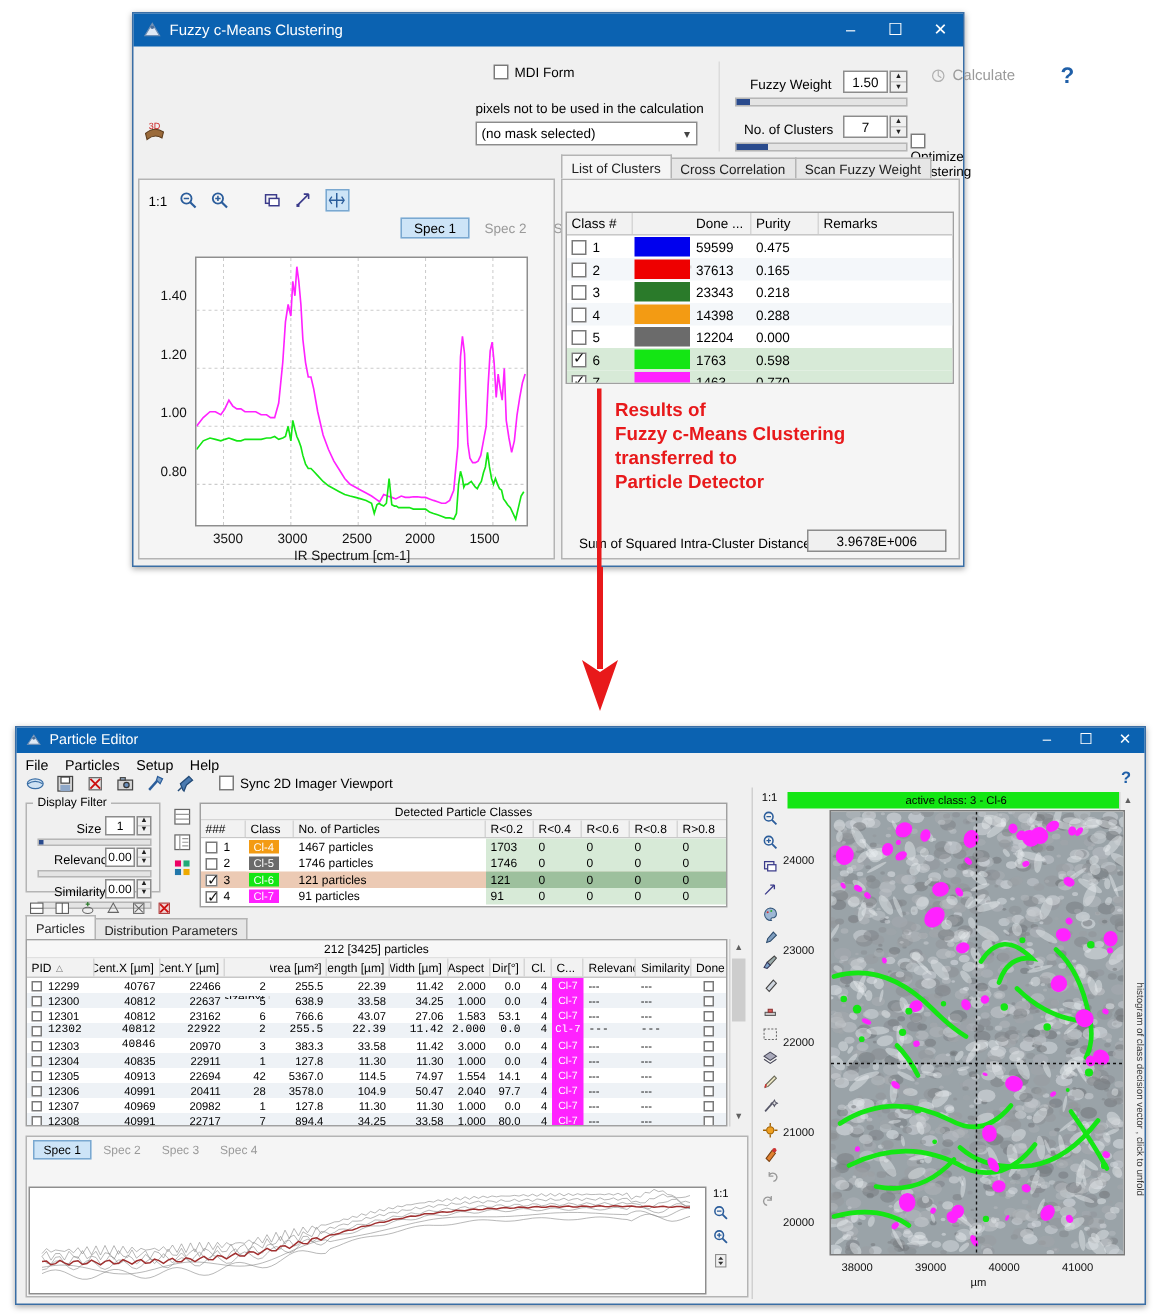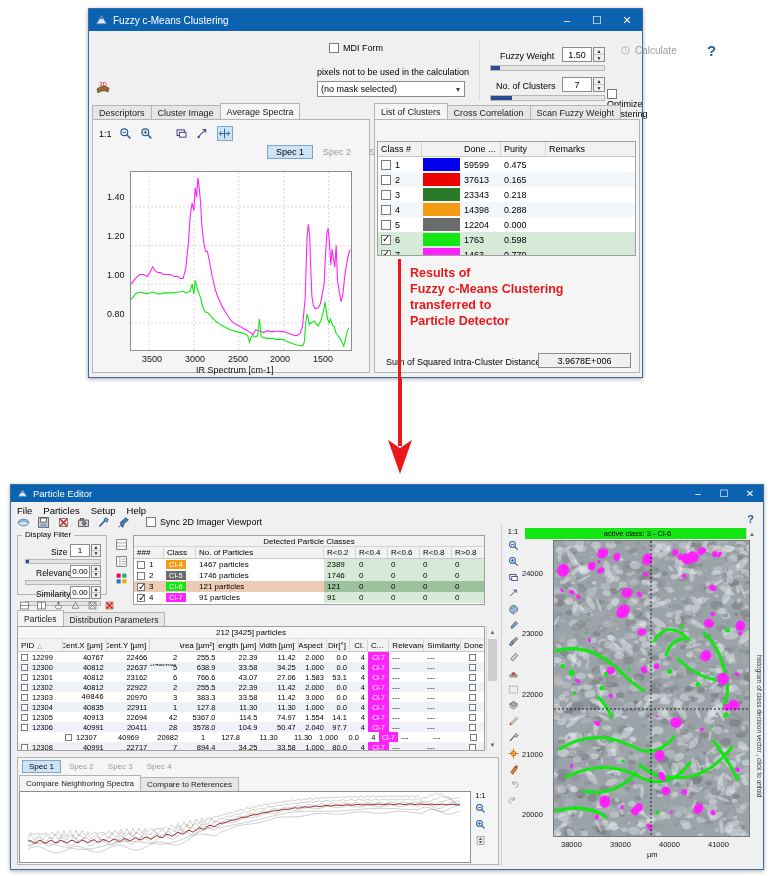--- a/index.html
+++ b/index.html
@@ -171,31 +171,20 @@
     </svg>
     <span style="font-size:10px;">Calculate</span>
   </div>
 
   <div style="position:absolute;left:618px;top:33px;color:#1f5fa8;font-size:15px;font-weight:bold;">?</div>
 
   <div style="position:absolute;left:518px;top:80px;">
     <span class="cbx"></span><span>Optimize Clustering</span>
   </div>
 
-  <div class="tabstrip" style="left:3px; top:94px;">
-    <div class="tab">
-          <span>Descriptors</span>
-        </div>
-    <div class="tab">
-          <span>Cluster Image</span>
-        </div>
-    <div class="tab active">
-          <span>Average Spectra</span>
-        </div>
-  </div>
 
   <div style="position:absolute;left:3px;top:110px;width:278px;height:254px;background:#f5f5f5;border:1px solid #b4b4b4;"></div>
 
   <div style="position:absolute;left:10px;top:117px;display:flex;align-items:center;gap:7px;">
     <span style="font-size:9px;">1:1</span>
     <span class="iconbtn" style="width:14px;height:14px;">
       <svg viewBox="0 0 16 16" width="13" height="13">
             <circle cx="6.5" cy="6.5" r="4.2" fill="none" stroke="#2b5d9b" stroke-width="1.5"></circle>
             <path d="M9.6 9.6 L14 14" stroke="#2b5d9b" stroke-width="1.8"></path>
             <path d="M4.3 6.5h4.4" stroke="#2b5d9b" stroke-width="1.3"></path>
@@ -558,21 +547,21 @@
     <div id="classes-rows">
           <div class="grid-row" style="height: 11px; background: rgb(255, 255, 255);">
             <div class="gc" style="width:30px;font-size:8px;background:#ffffff;">
               <span class="cbx" style="width:8px;height:8px;"></span>
               <span>1</span>
             </div>
             <div class="gc" style="width:32px;font-size:8px;padding:0 2px;">
               <span style="background:#f39b13;color:#fff;padding:0 3px;font-size:7.5px;">Cl-4</span>
             </div>
             <div class="gc" style="width:128px;font-size:8px;">1467 particles</div>
-            <div class="gc" style="width:32px;font-size:8px;background:#d7ead7;">2389</div>
+            <div class="gc" style="width:32px;font-size:8px;background:#d7ead7;">1703</div>
             <div class="gc" style="width:32px;font-size:8px;background:#d7ead7;">0</div>
             <div class="gc" style="width:32px;font-size:8px;background:#d7ead7;">0</div>
             <div class="gc" style="width:32px;font-size:8px;background:#d7ead7;">0</div>
             <div class="gc" style="width:32px;font-size:8px;background:#d7ead7;">0</div>
           </div>
           <div class="grid-row" style="height: 11px; background: rgb(255, 255, 255);">
             <div class="gc" style="width:30px;font-size:8px;background:#ffffff;">
               <span class="cbx" style="width:8px;height:8px;"></span>
               <span>2</span>
             </div>
@@ -697,21 +686,21 @@
             <div class="gc" style="width:32px;font-size:7.5px;justify-content:flex-end;">1.583</div>
             <div class="gc" style="width:26px;font-size:7.5px;justify-content:flex-end;">53.1</div>
             <div class="gc" style="width:20px;font-size:7.5px;justify-content:flex-end;">4</div>
             <div class="gc" style="width:24px;font-size:7px;background:#ff22ff;color:#fff;justify-content:center;">Cl-7</div>
             <div class="gc" style="width:40px;font-size:7.5px;">---</div>
             <div class="gc" style="width:42px;font-size:7.5px;">---</div>
             <div class="gc" style="width:26px;font-size:7.5px;justify-content:center;">
               <span class="cbx" style="width:7px;height:7px;margin:0;"></span>
             </div>
           </div>
-          <div class="grid-row" style="height: 10px; background: rgb(238, 242, 246);">
+          <div class="grid-row" style="height: 10px; background: rgb(238, 242, 246); font-family: Liberation Mono, monospace;">
             <div class="gc" style="width:52px;font-size:7.5px;"><span class="cbx" style="width:7px;height:7px;"></span>12302</div>
             <div class="gc" style="width:50px;font-size:7.5px;justify-content:flex-end;">40812</div>
             <div class="gc" style="width:50px;font-size:7.5px;justify-content:flex-end;">22922</div>
             <div class="gc" style="width:34px;font-size:7.5px;justify-content:flex-end;">2</div>
             <div class="gc" style="width:44px;font-size:7.5px;justify-content:flex-end;">255.5</div>
             <div class="gc" style="width:48px;font-size:7.5px;justify-content:flex-end;">22.39</div>
             <div class="gc" style="width:44px;font-size:7.5px;justify-content:flex-end;">11.42</div>
             <div class="gc" style="width:32px;font-size:7.5px;justify-content:flex-end;">2.000</div>
             <div class="gc" style="width:26px;font-size:7.5px;justify-content:flex-end;">0.0</div>
             <div class="gc" style="width:20px;font-size:7.5px;justify-content:flex-end;">4</div>
@@ -787,21 +776,21 @@
             <div class="gc" style="width:32px;font-size:7.5px;justify-content:flex-end;">2.040</div>
             <div class="gc" style="width:26px;font-size:7.5px;justify-content:flex-end;">97.7</div>
             <div class="gc" style="width:20px;font-size:7.5px;justify-content:flex-end;">4</div>
             <div class="gc" style="width:24px;font-size:7px;background:#ff22ff;color:#fff;justify-content:center;">Cl-7</div>
             <div class="gc" style="width:40px;font-size:7.5px;">---</div>
             <div class="gc" style="width:42px;font-size:7.5px;">---</div>
             <div class="gc" style="width:26px;font-size:7.5px;justify-content:center;">
               <span class="cbx" style="width:7px;height:7px;margin:0;"></span>
             </div>
           </div>
-          <div class="grid-row" style="height: 10px; background: rgb(255, 255, 255); padding-left: 44px;">
+          <div class="grid-row" style="height: 10px; background: rgb(255, 255, 255);">
             <div class="gc" style="width:52px;font-size:7.5px;"><span class="cbx" style="width:7px;height:7px;"></span>12307</div>
             <div class="gc" style="width:50px;font-size:7.5px;justify-content:flex-end;">40969</div>
             <div class="gc" style="width:50px;font-size:7.5px;justify-content:flex-end;">20982</div>
             <div class="gc" style="width:34px;font-size:7.5px;justify-content:flex-end;">1</div>
             <div class="gc" style="width:44px;font-size:7.5px;justify-content:flex-end;">127.8</div>
             <div class="gc" style="width:48px;font-size:7.5px;justify-content:flex-end;">11.30</div>
             <div class="gc" style="width:44px;font-size:7.5px;justify-content:flex-end;">11.30</div>
             <div class="gc" style="width:32px;font-size:7.5px;justify-content:flex-end;">1.000</div>
             <div class="gc" style="width:26px;font-size:7.5px;justify-content:flex-end;">0.0</div>
             <div class="gc" style="width:20px;font-size:7.5px;justify-content:flex-end;">4</div>
@@ -845,28 +834,20 @@
     <div style="background:#cde4f7;border:1px solid #7aa8d0;padding:1px 6px;font-size:8px;">
       <span>Spec 1</span></div>
     <div style="padding:2px 6px;font-size:8px;color:#9a9a9a;">
       <span>Spec 2</span></div>
     <div style="padding:2px 6px;font-size:8px;color:#9a9a9a;">
       <span>Spec 3</span></div>
     <div style="padding:2px 6px;font-size:8px;color:#9a9a9a;">
       <span>Spec 4</span></div>
   </div>
 
-  <div class="tabstrip" style="left:8px; top:290px;">
-    <div class="tab active" style="font-size:8px;">
-      <span>Compare Neighboring Spectra</span>
-        </div>
-    <div class="tab" style="font-size:8px;">
-      <span>Compare to References</span>
-        </div>
-  </div>
 
   <div class="plotbox" style="left:8px; top:306px; width:452px; height:72px;">
     <svg id="mini-svg" width="450" height="70" viewBox="0 0 450 70" preserveAspectRatio="none" style="display:block;">
           <path d="M8 43.7 L11 40.4 L14 42.8 L17 41.3 L20 41.8 L23 42.3 L26 40.7 L29 43.2 L32 39.8 L35 44.0 L38 39.1 L41 44.5 L44 38.6 L47 44.7 L50 38.3 L53 44.6 L56 38.4 L59 44.2 L62 38.8 L65 43.5 L68 39.4 L71 42.5 L74 40.2 L77 41.4 L80 41.0 L83 40.2 L86 41.8 L89 39.1 L92 42.5 L95 38.0 L98 42.9 L101 37.2 L104 43.0 L107 36.6 L110 42.7 L113 36.2 L116 42.1 L119 36.1 L122 41.1 L125 36.2 L128 39.8 L131 36.4 L134 38.2 L137 36.7 L140 36.4 L143 36.9 L146 34.6 L149 37.0 L152 32.8 L155 36.7 L158 31.1 L161 36.1 L164 29.5 L167 35.2 L170 28.1 L173 33.8 L176 27.0 L179 31.9 L182 26.0 L185 29.8 L188 25.3 L191 27.3 L194 24.6 L197 24.7 L200 23.8 L203 22.6 L206 22.4 L209 20.7 L212 21.0 L215 18.9 L218 19.6 L221 17.2 L224 18.2 L227 15.6 L230 16.7 L233 14.3 L236 15.3 L239 13.1 L242 13.9 L245 12.0 L248 12.5 L251 11.2 L254 11.2 L257 10.5 L260 10.0 L263 9.9 L266 8.9 L269 9.4 L272 7.9 L275 8.9 L278 7.1 L281 8.4 L284 6.4 L287 7.9 L290 5.9 L293 7.5 L296 5.6 L299 6.9 L302 5.4 L305 6.4 L308 5.3 L311 5.9 L314 5.3 L317 5.4 L320 5.4 L323 4.9 L326 5.4 L329 4.4 L332 5.5 L335 4.1 L338 5.5 L341 3.8 L344 5.5 L347 3.7 L350 5.4 L353 3.6 L356 5.2 L359 3.7 L362 5.0 L365 3.8 L368 4.7 L371 4.0 L374 4.4 L377 4.3 L380 4.1 L383 4.5 L386 3.8 L389 4.7 L392 3.5 L395 4.9 L398 3.3 L401 7.5 L404 5.4 L407 6.1 L410 2.9 L413 3.3 L416 0.9 L419 2.4 L422 1.9 L425 4.3 L428 4.8 L431 6.5 L434 6.4 L437 6.0 L440 5.0 " fill="none" stroke="#808080" stroke-width="0.5" opacity="0.75"></path>
           <path d="M8 45.6 L11 42.3 L14 48.1 L17 43.7 L20 43.7 L23 48.0 L26 42.2 L29 45.5 L32 46.9 L35 41.7 L38 47.1 L41 45.1 L44 42.2 L47 47.9 L50 43.2 L53 43.7 L56 47.6 L59 41.7 L62 45.4 L65 46.3 L68 41.3 L71 46.8 L74 44.3 L77 41.8 L80 47.3 L83 42.2 L86 43.2 L89 46.7 L92 40.7 L95 44.7 L98 44.9 L101 40.2 L104 45.7 L107 42.6 L110 40.6 L113 45.7 L116 40.3 L119 41.6 L122 44.5 L125 38.5 L128 42.6 L131 42.2 L134 37.5 L137 43.0 L140 39.2 L143 37.5 L146 42.2 L149 36.2 L152 37.9 L155 40.0 L158 33.8 L161 38.0 L164 36.8 L167 32.2 L170 37.4 L173 32.9 L176 31.4 L179 35.6 L182 29.2 L185 31.0 L188 32.4 L191 26.1 L194 30.4 L197 28.4 L200 26.1 L203 26.9 L206 24.9 L209 24.0 L212 24.5 L215 22.1 L218 22.1 L221 21.8 L224 19.6 L227 20.3 L230 19.1 L233 17.6 L236 18.5 L239 16.6 L242 16.1 L245 16.7 L248 14.5 L251 14.9 L254 14.7 L257 12.8 L260 13.9 L263 12.9 L266 11.7 L269 12.9 L272 11.2 L275 11.1 L278 11.9 L281 9.9 L284 10.8 L287 10.7 L290 9.1 L293 10.5 L296 9.5 L299 8.8 L302 10.1 L305 8.5 L308 8.8 L311 9.6 L314 7.8 L317 8.9 L320 8.8 L323 7.5 L326 9.0 L329 8.0 L332 7.5 L335 8.9 L338 7.3 L341 7.8 L344 8.6 L347 6.9 L350 8.2 L353 8.0 L356 6.8 L359 8.4 L362 7.4 L365 7.0 L368 8.4 L371 6.8 L374 7.5 L377 8.1 L380 6.5 L383 7.9 L386 7.6 L389 6.6 L392 8.2 L395 7.0 L398 6.9 L401 9.4 L404 8.8 L407 9.9 L410 9.9 L413 7.1 L416 7.2 L419 5.5 L422 4.0 L425 5.9 L428 5.6 L431 7.0 L434 9.6 L437 8.8 L440 9.8 " fill="none" stroke="#808080" stroke-width="0.5" opacity="0.75"></path>
           <path d="M8 45.6 L11 50.1 L14 50.8 L17 46.2 L20 45.8 L23 50.4 L26 50.4 L29 45.8 L32 46.0 L35 50.6 L38 50.0 L41 45.4 L44 46.3 L47 50.7 L50 49.5 L53 45.1 L56 46.5 L59 50.7 L62 49.0 L65 44.7 L68 46.6 L71 50.6 L74 48.3 L77 44.3 L80 46.7 L83 50.4 L86 47.5 L89 43.8 L92 46.7 L95 50.0 L98 46.6 L101 43.3 L104 46.5 L107 49.3 L110 45.5 L113 42.6 L116 46.1 L119 48.4 L122 44.2 L125 41.7 L128 45.5 L131 47.1 L134 42.6 L137 40.5 L140 44.4 L143 45.5 L146 40.6 L149 39.0 L152 43.0 L155 43.3 L158 38.2 L161 37.1 L164 41.1 L167 40.7 L170 35.5 L173 34.8 L176 38.7 L179 37.7 L182 32.3 L185 32.2 L188 36.0 L191 34.2 L194 29.0 L197 29.4 L200 30.9 L203 29.6 L206 27.6 L209 27.3 L212 27.7 L215 26.3 L218 24.3 L221 24.2 L224 24.6 L227 23.1 L230 21.3 L233 21.4 L236 21.8 L239 20.3 L242 18.7 L245 19.0 L248 19.3 L251 17.8 L254 16.5 L257 17.1 L260 17.4 L263 15.8 L266 14.8 L269 15.5 L272 15.8 L275 14.3 L278 13.4 L281 14.3 L284 14.5 L287 13.0 L290 12.4 L293 13.5 L296 13.5 L299 12.1 L302 11.7 L305 12.8 L308 12.8 L311 11.4 L314 11.2 L317 12.4 L320 12.2 L323 10.9 L326 10.9 L329 12.1 L332 11.8 L335 10.5 L338 10.7 L341 11.9 L344 11.4 L347 10.2 L350 10.6 L353 11.7 L356 11.2 L359 10.0 L362 10.5 L365 11.6 L368 10.9 L371 9.8 L374 10.5 L377 11.5 L380 10.7 L383 9.7 L386 10.6 L389 11.5 L392 10.5 L395 9.6 L398 10.6 L401 10.2 L404 10.6 L407 11.2 L410 13.1 L413 13.8 L416 11.9 L419 10.0 L422 9.7 L425 9.1 L428 7.6 L431 7.6 L434 10.0 L437 11.8 L440 11.8 " fill="none" stroke="#808080" stroke-width="0.5" opacity="0.75"></path>
           <path d="M8 54.6 L11 53.9 L14 51.3 L17 48.8 L20 48.4 L23 50.3 L26 53.1 L29 54.5 L32 53.5 L35 50.8 L38 48.5 L41 48.3 L44 50.5 L47 53.2 L50 54.3 L53 53.0 L56 50.2 L59 48.0 L62 48.2 L65 50.5 L68 53.1 L71 53.9 L74 52.3 L77 49.4 L80 47.4 L83 47.9 L86 50.3 L89 52.7 L92 53.2 L95 51.3 L98 48.3 L101 46.5 L104 47.2 L107 49.6 L110 51.8 L113 51.9 L116 49.7 L119 46.7 L122 45.0 L125 45.8 L128 48.3 L131 50.2 L134 49.9 L137 47.3 L140 44.1 L143 42.6 L146 43.6 L149 45.9 L152 47.4 L155 46.6 L158 43.7 L161 40.5 L164 39.0 L167 40.0 L170 42.2 L173 43.3 L176 42.0 L179 38.8 L182 35.5 L185 34.2 L188 35.3 L191 37.3 L194 38.1 L197 36.4 L200 33.2 L203 31.7 L206 30.8 L209 30.6 L212 30.5 L215 30.1 L218 29.0 L221 27.4 L224 26.1 L227 25.3 L230 25.3 L233 25.3 L236 25.0 L239 23.9 L242 22.5 L245 21.4 L248 20.9 L251 21.1 L254 21.3 L257 21.0 L260 20.1 L263 18.8 L266 18.0 L269 17.8 L272 18.1 L275 18.5 L278 18.3 L281 17.5 L284 16.4 L287 15.7 L290 15.8 L293 16.3 L296 16.8 L299 16.6 L302 15.8 L305 14.9 L308 14.4 L311 14.6 L314 15.3 L317 15.8 L320 15.6 L323 14.9 L326 14.0 L329 13.7 L332 14.0 L335 14.7 L338 15.2 L341 15.0 L344 14.2 L347 13.5 L350 13.3 L353 13.7 L356 14.5 L359 14.9 L362 14.6 L365 13.9 L368 13.2 L371 13.0 L374 13.6 L377 14.3 L380 14.7 L383 14.4 L386 13.6 L389 13.0 L392 12.9 L395 13.6 L398 14.3 L401 12.1 L404 12.3 L407 12.6 L410 13.5 L413 14.8 L416 16.1 L419 16.6 L422 15.9 L425 14.0 L428 11.9 L431 10.5 L434 10.5 L437 11.9 L440 13.9 " fill="none" stroke="#808080" stroke-width="0.5" opacity="0.75"></path>
           <path d="M8 52.9 L11 52.4 L14 51.9 L17 51.6 L20 51.4 L23 51.4 L26 51.6 L29 51.8 L32 52.3 L35 52.8 L38 53.4 L41 54.1 L44 54.8 L47 55.4 L50 56.0 L53 56.5 L56 57.0 L59 57.2 L62 57.3 L65 57.3 L68 57.1 L71 56.7 L74 56.2 L77 55.6 L80 54.8 L83 54.1 L86 53.2 L89 52.4 L92 51.7 L95 51.0 L98 50.4 L101 49.9 L104 49.5 L107 49.3 L110 49.3 L113 49.4 L116 49.6 L119 49.9 L122 50.3 L125 50.7 L128 51.1 L131 51.5 L134 51.8 L137 52.0 L140 52.1 L143 52.0 L146 51.7 L149 51.3 L152 50.7 L155 49.9 L158 48.9 L161 47.8 L164 46.6 L167 45.3 L170 43.9 L173 42.6 L176 41.2 L179 39.9 L182 38.7 L185 37.6 L188 36.6 L191 35.7 L194 35.0 L197 34.5 L200 35.8 L203 35.1 L206 34.5 L209 33.9 L212 33.2 L215 32.6 L218 32.0 L221 31.4 L224 30.8 L227 30.2 L230 29.5 L233 28.8 L236 28.1 L239 27.4 L242 26.7 L245 26.0 L248 25.2 L251 24.5 L254 23.8 L257 23.1 L260 22.5 L263 21.9 L266 21.3 L269 20.8 L272 20.4 L275 20.1 L278 19.8 L281 19.6 L284 19.4 L287 19.3 L290 19.2 L293 19.2 L296 19.2 L299 19.2 L302 19.2 L305 19.2 L308 19.2 L311 19.2 L314 19.1 L317 19.0 L320 18.9 L323 18.7 L326 18.5 L329 18.3 L332 18.1 L335 17.8 L338 17.6 L341 17.3 L344 17.0 L347 16.8 L350 16.6 L353 16.5 L356 16.4 L359 16.3 L362 16.3 L365 16.3 L368 16.4 L371 16.5 L374 16.7 L377 16.8 L380 17.0 L383 17.2 L386 17.4 L389 17.5 L392 17.6 L395 17.7 L398 17.8 L401 16.3 L404 15.4 L407 15.3 L410 15.9 L413 17.1 L416 18.3 L419 19.2 L422 19.4 L425 18.8 L428 17.4 L431 15.8 L434 14.4 L437 13.6 L440 13.6 " fill="none" stroke="#808080" stroke-width="0.5" opacity="0.75"></path>
           <path d="M8 57.1 L11 55.8 L14 54.9 L17 54.6 L20 55.0 L23 56.0 L26 57.4 L29 58.9 L32 60.1 L35 60.8 L38 60.8 L41 60.2 L44 59.0 L47 57.5 L50 56.1 L53 54.9 L56 54.3 L59 54.4 L62 55.1 L65 56.3 L68 57.7 L71 59.0 L74 59.9 L77 60.2 L80 59.8 L83 58.8 L86 57.4 L89 55.8 L92 54.4 L95 53.4 L98 53.0 L101 53.4 L104 54.3 L107 55.5 L110 56.8 L113 57.8 L116 58.2 L119 58.0 L122 57.1 L125 55.6 L128 53.9 L131 52.1 L134 50.7 L137 49.8 L140 49.6 L143 50.0 L146 50.9 L149 51.9 L152 52.7 L155 53.2 L158 53.0 L161 52.0 L164 50.5 L167 48.5 L170 46.4 L173 44.4 L176 42.9 L179 42.0 L182 41.8 L185 42.2 L188 42.8 L191 43.5 L194 43.8 L197 43.6 L200 40.6 L203 39.5 L206 38.4 L209 37.1 L212 35.9 L215 34.8 L218 33.9 L221 33.2 L224 32.7 L227 32.3 L230 32.0 L233 31.7 L236 31.3 L239 30.7 L242 30.0 L245 29.1 L248 28.2 L251 27.2 L254 26.4 L257 25.7 L260 25.2 L263 24.9 L266 24.8 L269 24.9 L272 24.9 L275 24.9 L278 24.7 L281 24.4 L284 23.9 L287 23.3 L290 22.7 L293 22.1 L296 21.6 L299 21.3 L302 21.2 L305 21.3 L308 21.5 L311 21.8 L314 22.0 L317 22.2 L320 22.1 L323 21.9 L326 21.5 L329 21.0 L332 20.6 L335 20.1 L338 19.9 L341 19.8 L344 19.9 L347 20.2 L350 20.6 L353 20.9 L356 21.2 L359 21.3 L362 21.2 L365 21.0 L368 20.6 L371 20.1 L374 19.7 L377 19.4 L380 19.3 L383 19.4 L386 19.6 L389 20.0 L392 20.4 L395 20.8 L398 21.0 L401 21.9 L404 20.3 L407 18.7 L410 17.7 L413 17.4 L416 18.0 L419 19.2 L422 20.6 L425 21.7 L428 22.2 L431 21.9 L434 21.1 L437 19.9 L440 18.9 " fill="none" stroke="#808080" stroke-width="0.5" opacity="0.75"></path>
           <path d="M8 49.0 L11 48.7 L14 51.2 L17 50.4 L20 48.2 L23 49.9 L26 51.3 L29 49.0 L32 48.5 L35 51.0 L38 50.4 L41 48.1 L44 49.6 L47 51.2 L50 48.9 L53 48.2 L56 50.6 L59 50.2 L62 47.8 L65 49.1 L68 50.8 L71 48.7 L74 47.7 L77 50.1 L80 49.9 L83 47.4 L86 48.4 L89 50.2 L92 48.1 L95 46.9 L98 49.2 L101 49.1 L104 46.5 L107 47.3 L110 49.1 L113 47.1 L116 45.6 L119 47.7 L122 47.8 L125 45.0 L128 45.5 L131 47.3 L134 45.3 L137 43.5 L140 45.4 L143 45.4 L146 42.5 L149 42.6 L152 44.4 L155 42.3 L158 40.2 L161 41.8 L164 41.9 L167 38.8 L170 38.5 L173 40.2 L176 38.1 L179 35.6 L182 37.0 L185 37.1 L188 33.8 L191 33.2 L194 34.8 L197 32.8 L200 31.3 L203 31.0 L206 30.4 L209 29.0 L212 28.2 L215 28.0 L218 26.9 L221 25.6 L224 25.3 L227 24.9 L230 23.6 L233 22.8 L236 22.8 L239 22.0 L242 20.8 L245 20.6 L248 20.4 L251 19.3 L254 18.7 L257 18.8 L260 18.2 L263 17.2 L266 17.2 L269 17.2 L272 16.3 L275 15.8 L278 16.2 L281 15.8 L284 14.9 L287 15.0 L290 15.2 L293 14.5 L296 14.0 L299 14.5 L302 14.3 L305 13.5 L308 13.6 L311 14.0 L314 13.4 L317 13.0 L320 13.5 L323 13.4 L326 12.7 L329 12.9 L332 13.3 L335 12.7 L338 12.4 L341 12.9 L344 12.9 L347 12.2 L350 12.4 L353 12.9 L356 12.4 L359 12.0 L362 12.6 L365 12.6 L368 12.0 L371 12.1 L374 12.7 L377 12.2 L380 11.8 L383 12.4 L386 12.5 L389 11.9 L392 12.0 L395 12.5 L398 12.2 L401 12.0 L404 12.5 L407 12.7 L410 12.1 L413 12.2 L416 12.8 L419 12.5 L422 12.1 L425 12.6 L428 12.9 L431 12.3 L434 12.3 L437 13.0 L440 12.7 " fill="none" stroke="#a03030" stroke-width="1"></path>

